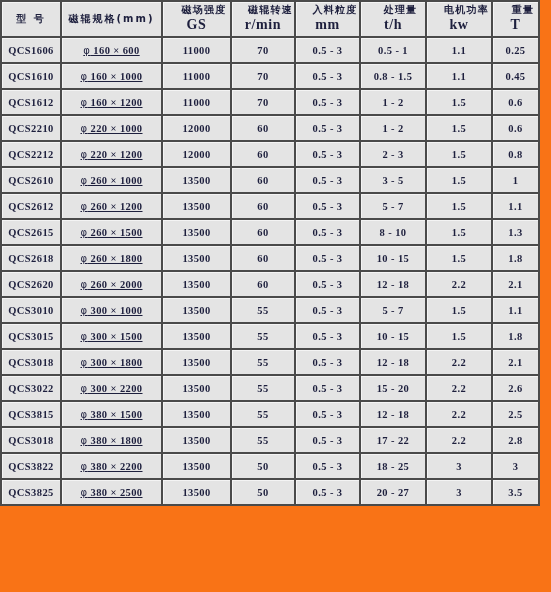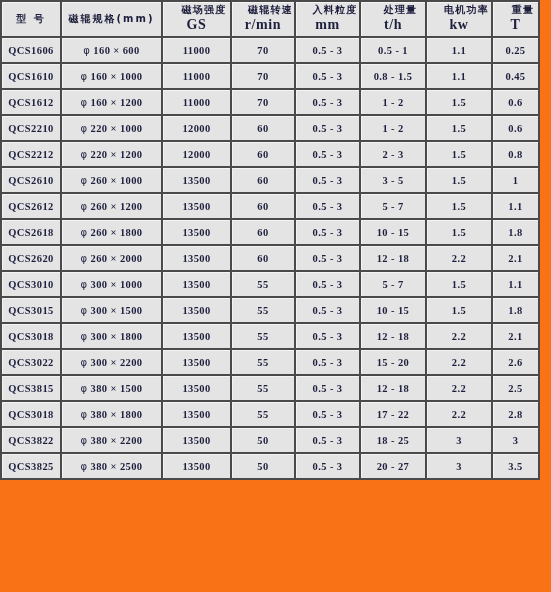--- a/index.html
+++ b/index.html
@@ -90,20 +90,21 @@
   .c-spec   { width: 101px; }
   .c-field  { width: 69px; }
   .c-speed  { width: 64px; }
   .c-feed   { width: 65px; }
   .c-cap    { width: 66px; }
   .c-power  { width: 66px; }
   .c-weight { width: 47px; }
 
   .cell-spec {
     letter-spacing: 0.8px;
+    text-decoration: underline;
   }
   .phi {
     font-family: "DejaVu Sans", "Liberation Sans", sans-serif;
     font-weight: normal;
     font-size: 10px;
   }
 </style>
 </head>
 <body>
 
@@ -214,20 +215,30 @@
           <td>QCS2612</td>
           <td class="cell-spec"><span class="phi">φ</span> 260 × 1200</td>
           <td>13500</td>
           <td>60</td>
           <td>0.5 - 3</td>
           <td>5 - 7</td>
           <td>1.5</td>
           <td>1.1</td>
         </tr>
         <tr>
+          <td>QCS2615</td>
+          <td class="cell-spec"><span class="phi">φ</span> 260 × 1500</td>
+          <td>13500</td>
+          <td>60</td>
+          <td>0.5 - 3</td>
+          <td>8 - 10</td>
+          <td>1.5</td>
+          <td>1.3</td>
+        </tr>
+        <tr>
           <td>QCS2618</td>
           <td class="cell-spec"><span class="phi">φ</span> 260 × 1800</td>
           <td>13500</td>
           <td>60</td>
           <td>0.5 - 3</td>
           <td>10 - 15</td>
           <td>1.5</td>
           <td>1.8</td>
         </tr>
         <tr>

